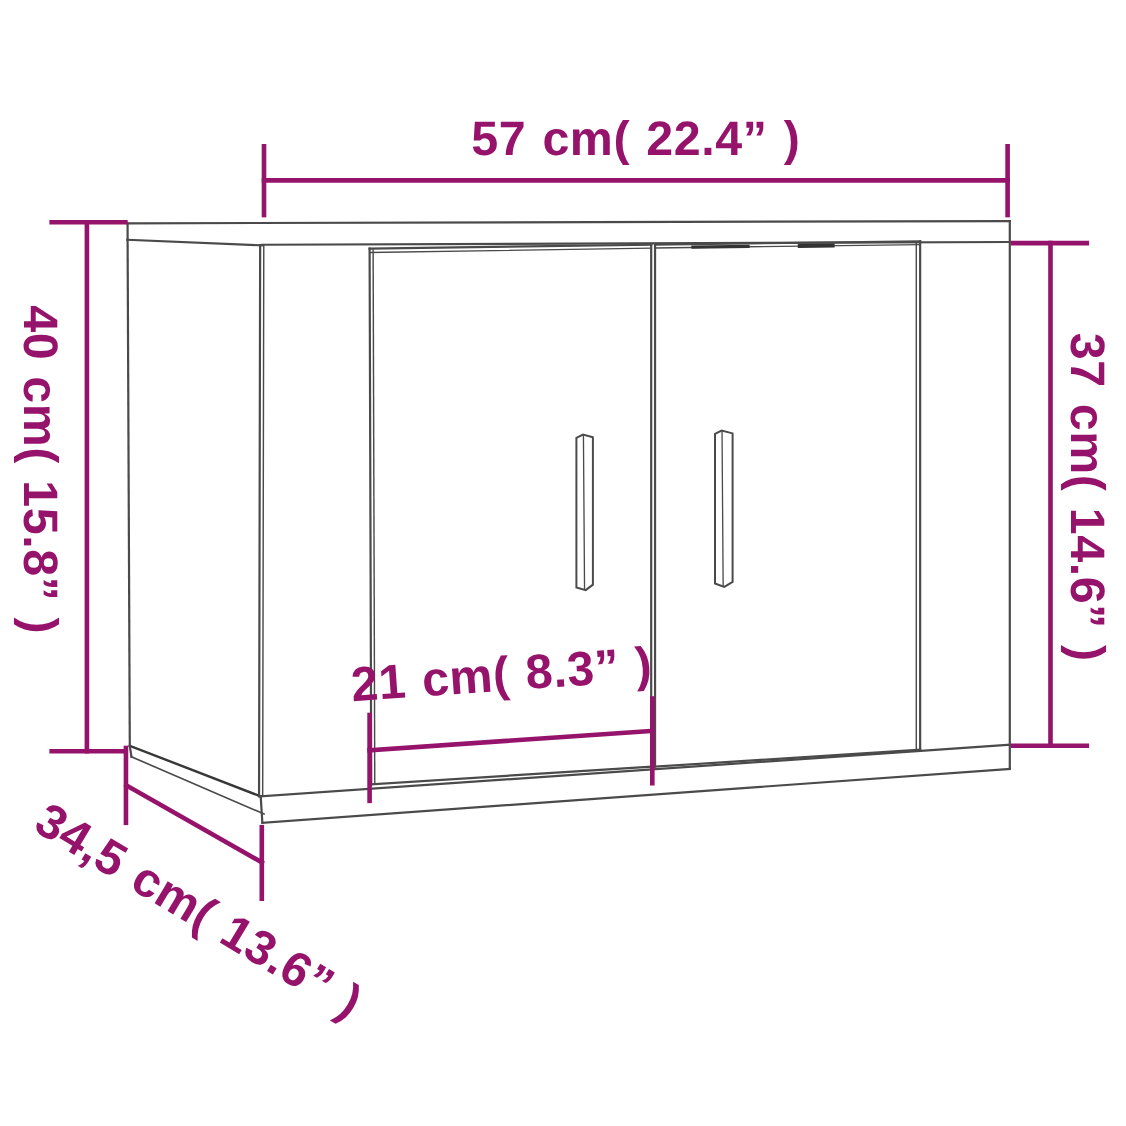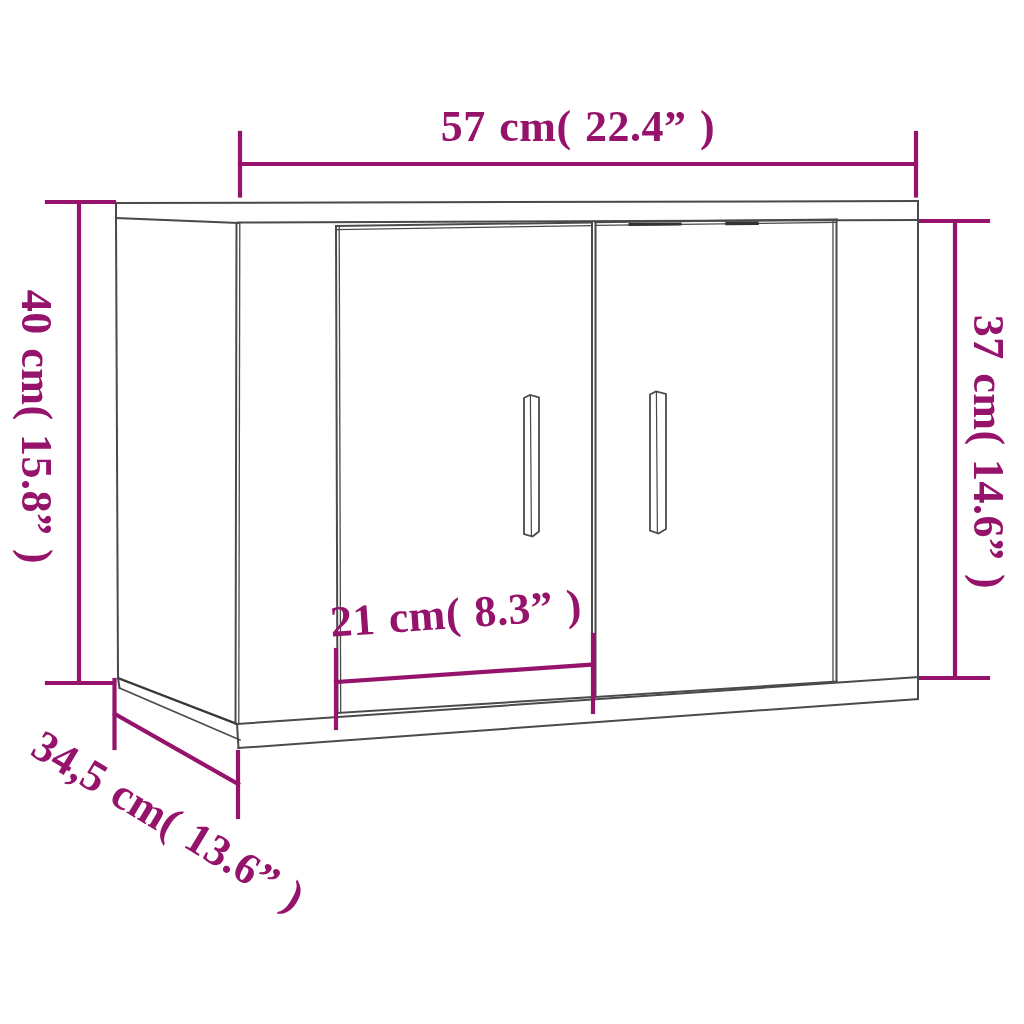--- a/index.html
+++ b/index.html
@@ -6,21 +6,21 @@
     margin: 0;
     padding: 0;
     background: #ffffff;
   }
   .canvas {
     position: relative;
     width: 1024px;
     height: 1024px;
     background: #ffffff;
     overflow: hidden;
-    font-family: Liberation Serif, serif;
+    font-family: Liberation Sans, sans-serif;
   }
   .canvas svg {
     position: absolute;
     left: 0;
     top: 0;
   }
   .dim-label {
     position: absolute;
     color: #96136C;
     font-weight: bold;

